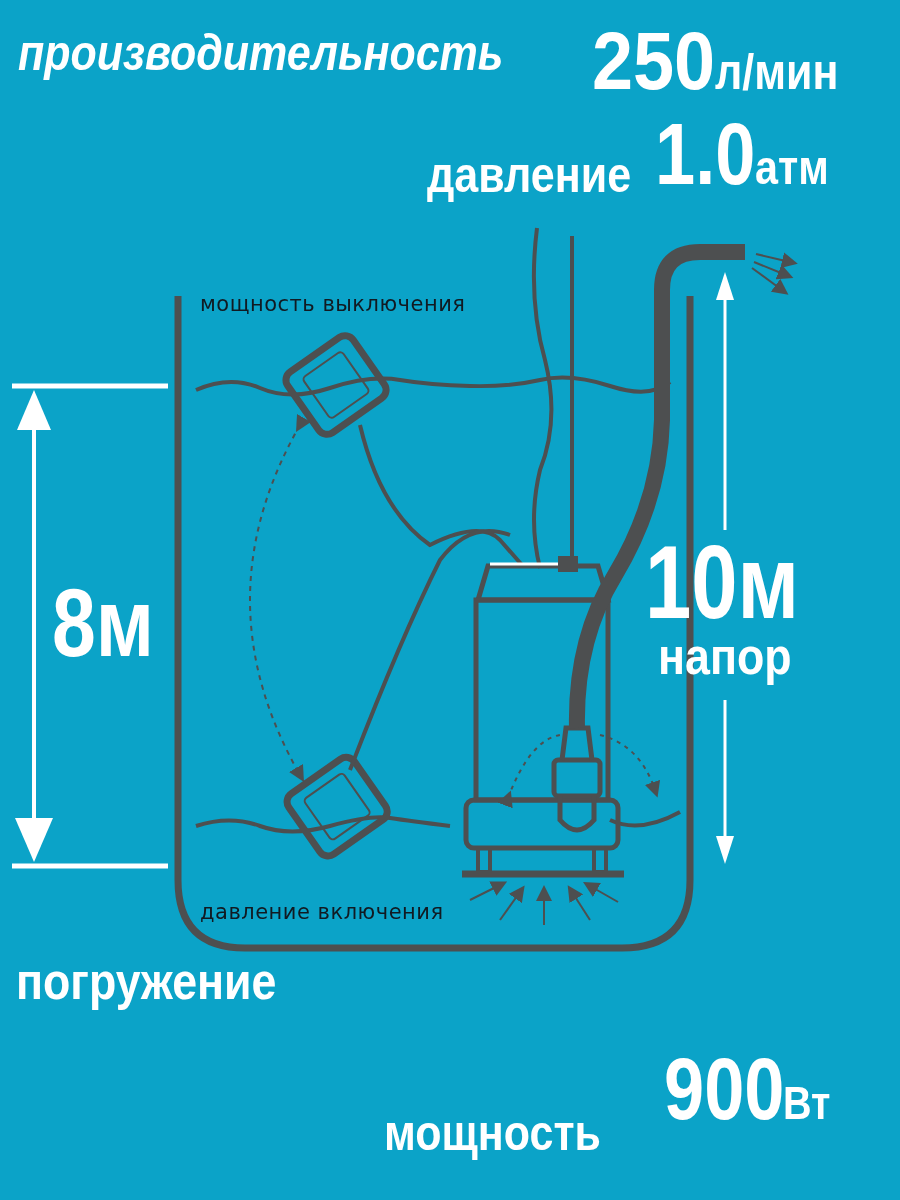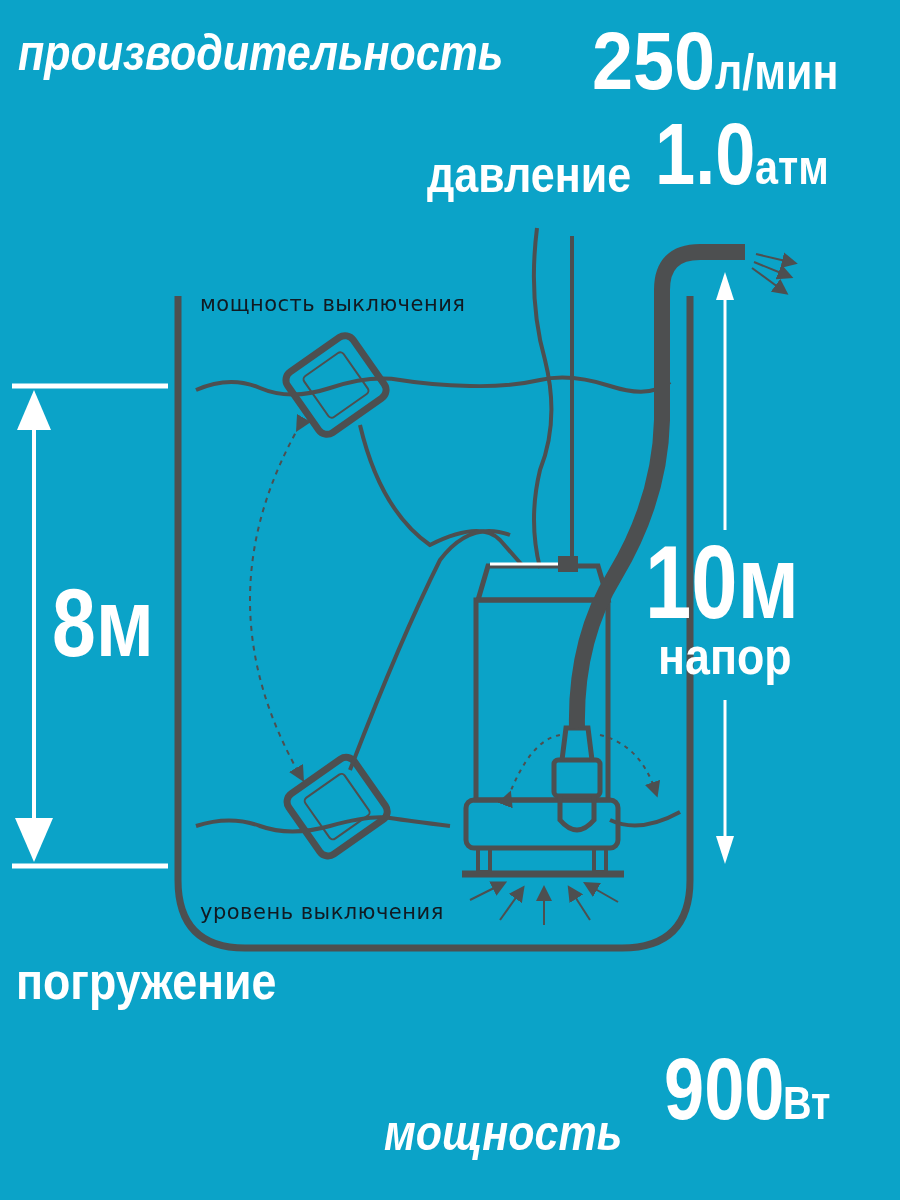--- a/index.html
+++ b/index.html
@@ -103,26 +103,26 @@
 
   <g>
     <line x1="725" y1="300" x2="725" y2="530" stroke="#ffffff" stroke-width="3"></line>
     <path d="M725,272 L716,300 L734,300 Z" fill="#ffffff"></path>
     <line x1="725" y1="700" x2="725" y2="840" stroke="#ffffff" stroke-width="3"></line>
     <path d="M725,864 L716,836 L734,836 Z" fill="#ffffff"></path>
   </g>
 </svg>
 
 <div class="lbl-dark" style="left:200px;top:292px;">мощность выключения</div>
-<div class="lbl-dark" style="left:200px;top:900px;">уровень выключения</div>
+<div class="lbl-dark" style="left:200px;top:900px;">давление включения</div>
 
 <div class="txt" style="left:52px;top:575px;font-size:96px;transform:scaleX(0.82);transform-origin:left top;">8м</div>
 <div class="txt" style="left:16px;top:955px;font-size:52px;transform:scaleX(0.86);transform-origin:left top;">погружение</div>
 
 <div class="txt" style="left:645px;top:530px;font-size:104px;transform:scaleX(0.8);transform-origin:left top;">10м</div>
 <div class="txt" style="left:658px;top:630px;font-size:52px;transform:scaleX(0.86);transform-origin:left top;">напор</div>
 
-<div class="txt" style="left:384px;top:1108px;font-style:italic;">
+<div class="txt" style="left:384px;top:1108px;">
   <span style="font-size:50px;display:inline-block;transform:scaleX(0.86);transform-origin:left bottom;">мощность</span>
 </div>
 <div class="txt" style="left:664px;top:1045px;">
   <span style="font-size:88px;display:inline-block;transform:scaleX(0.82);transform-origin:left bottom;margin-right:-28px;">900</span><span style="font-size:46px;display:inline-block;transform:scaleX(0.86);transform-origin:left bottom;">Вт</span>
 </div>
 
 </body></html>

